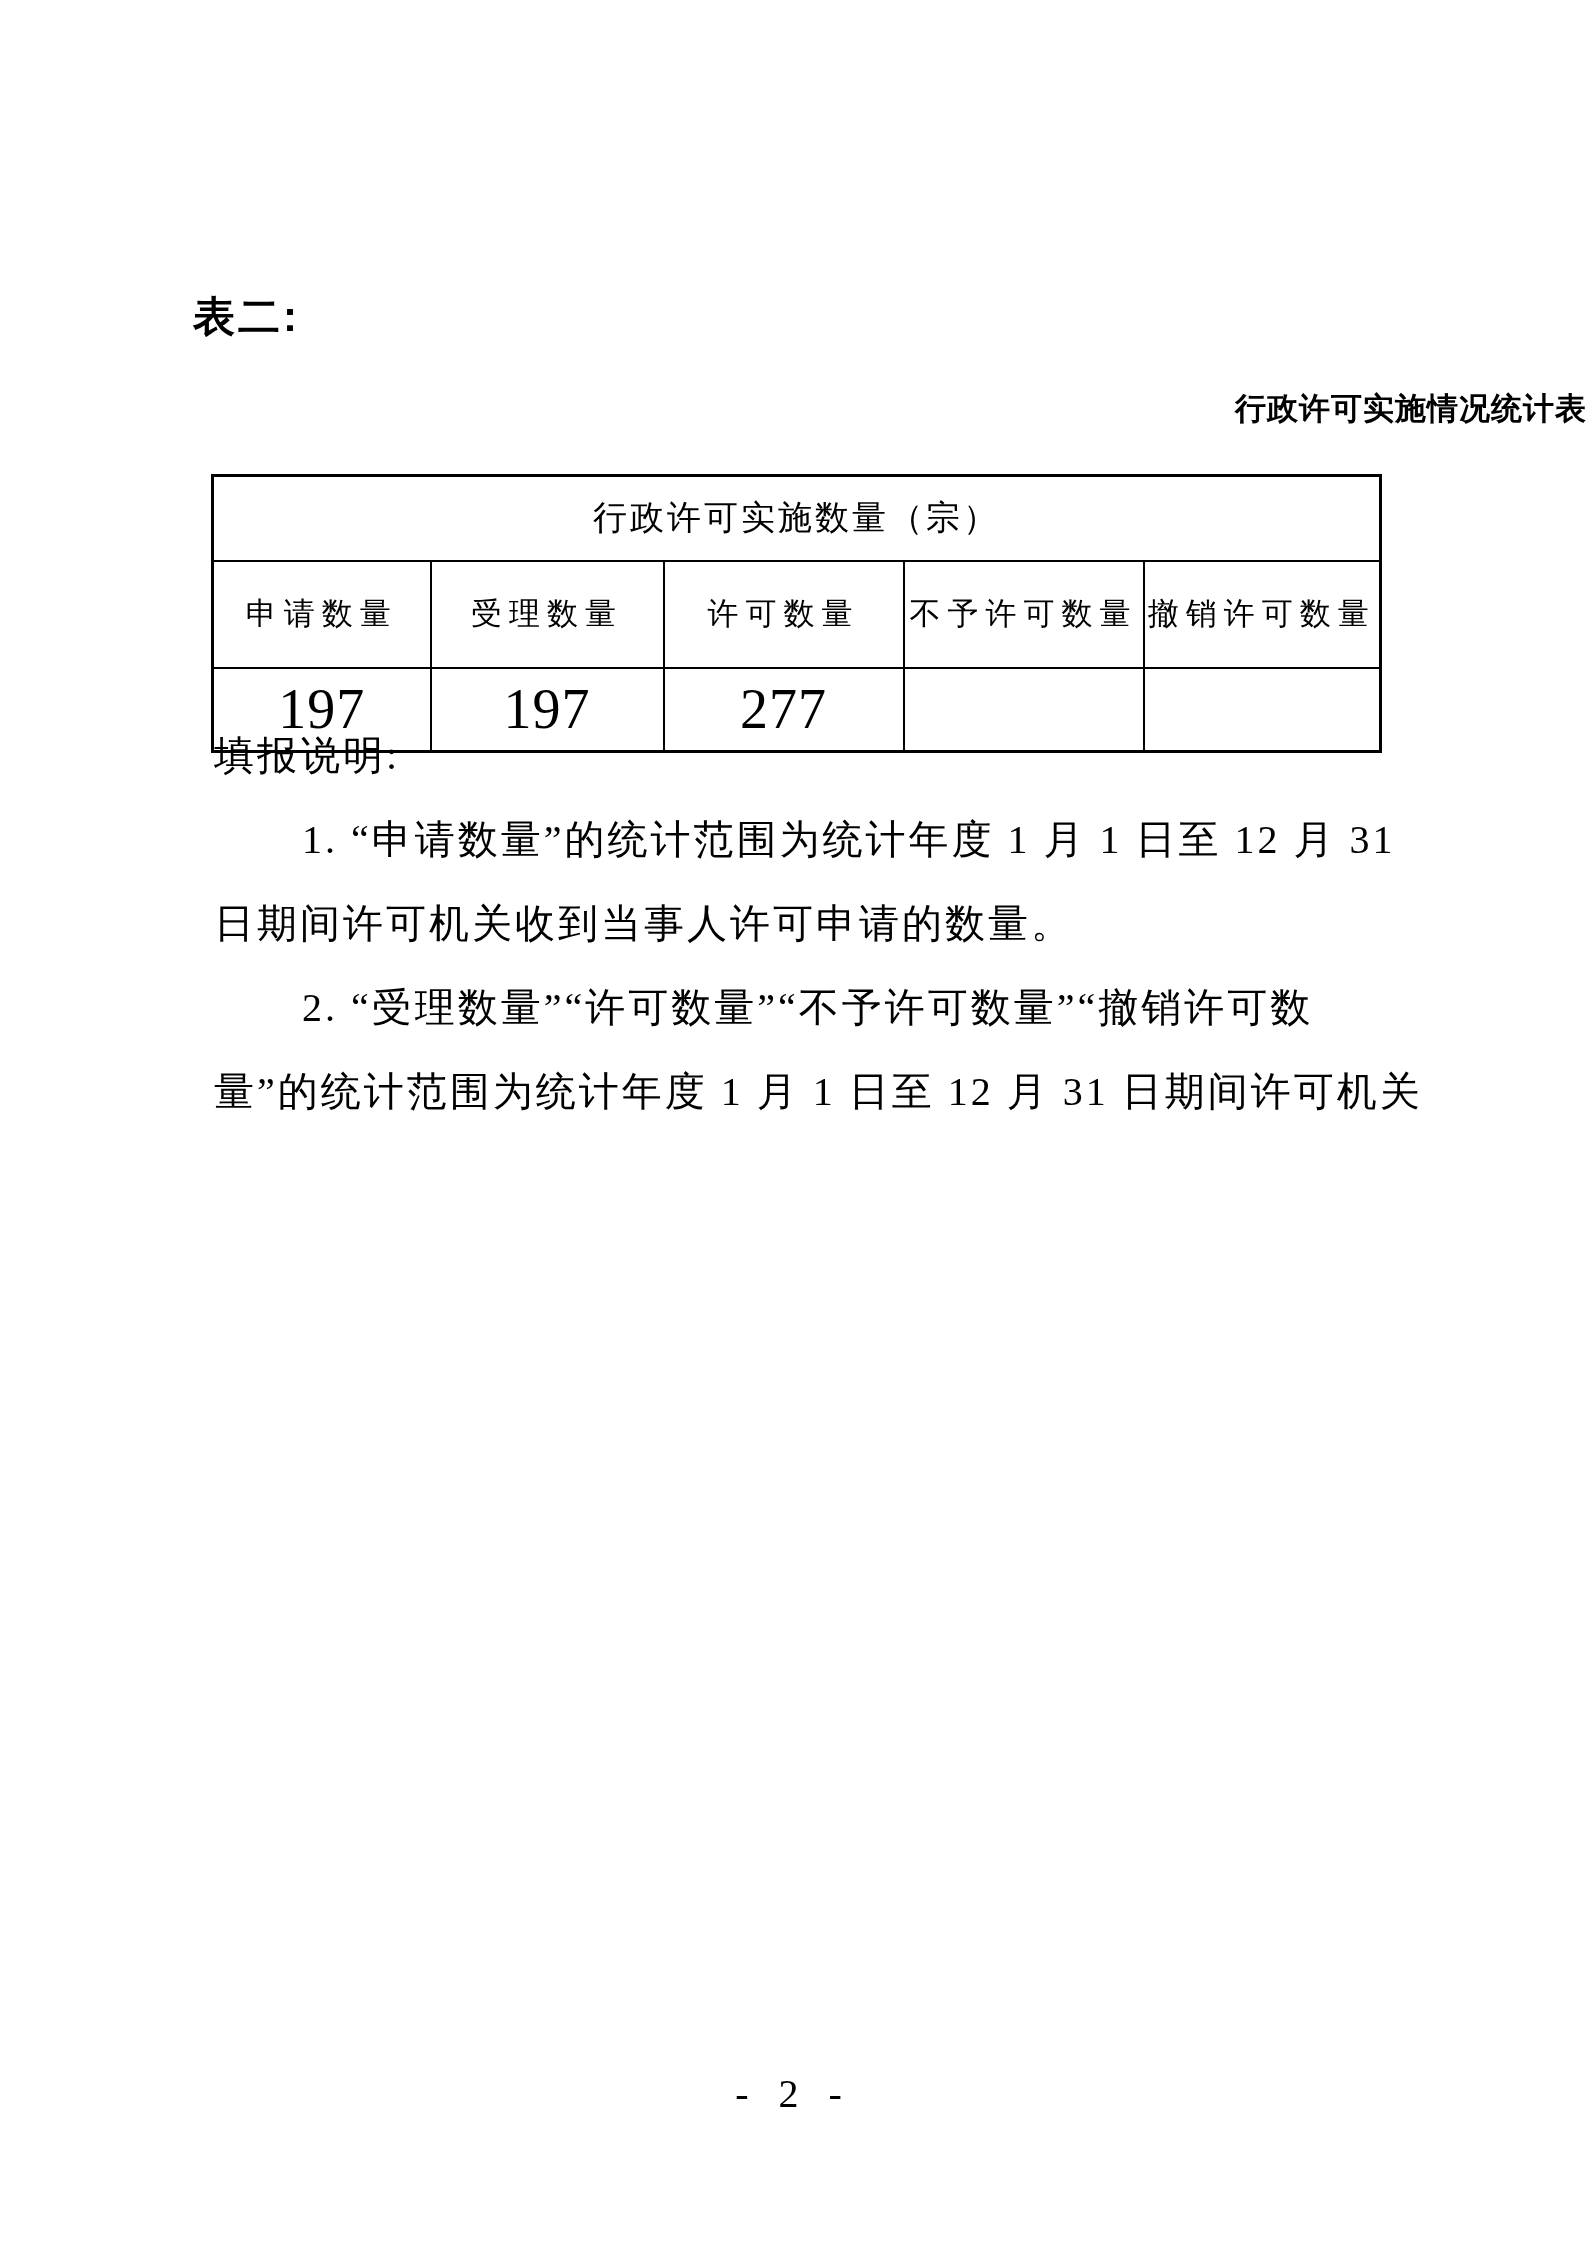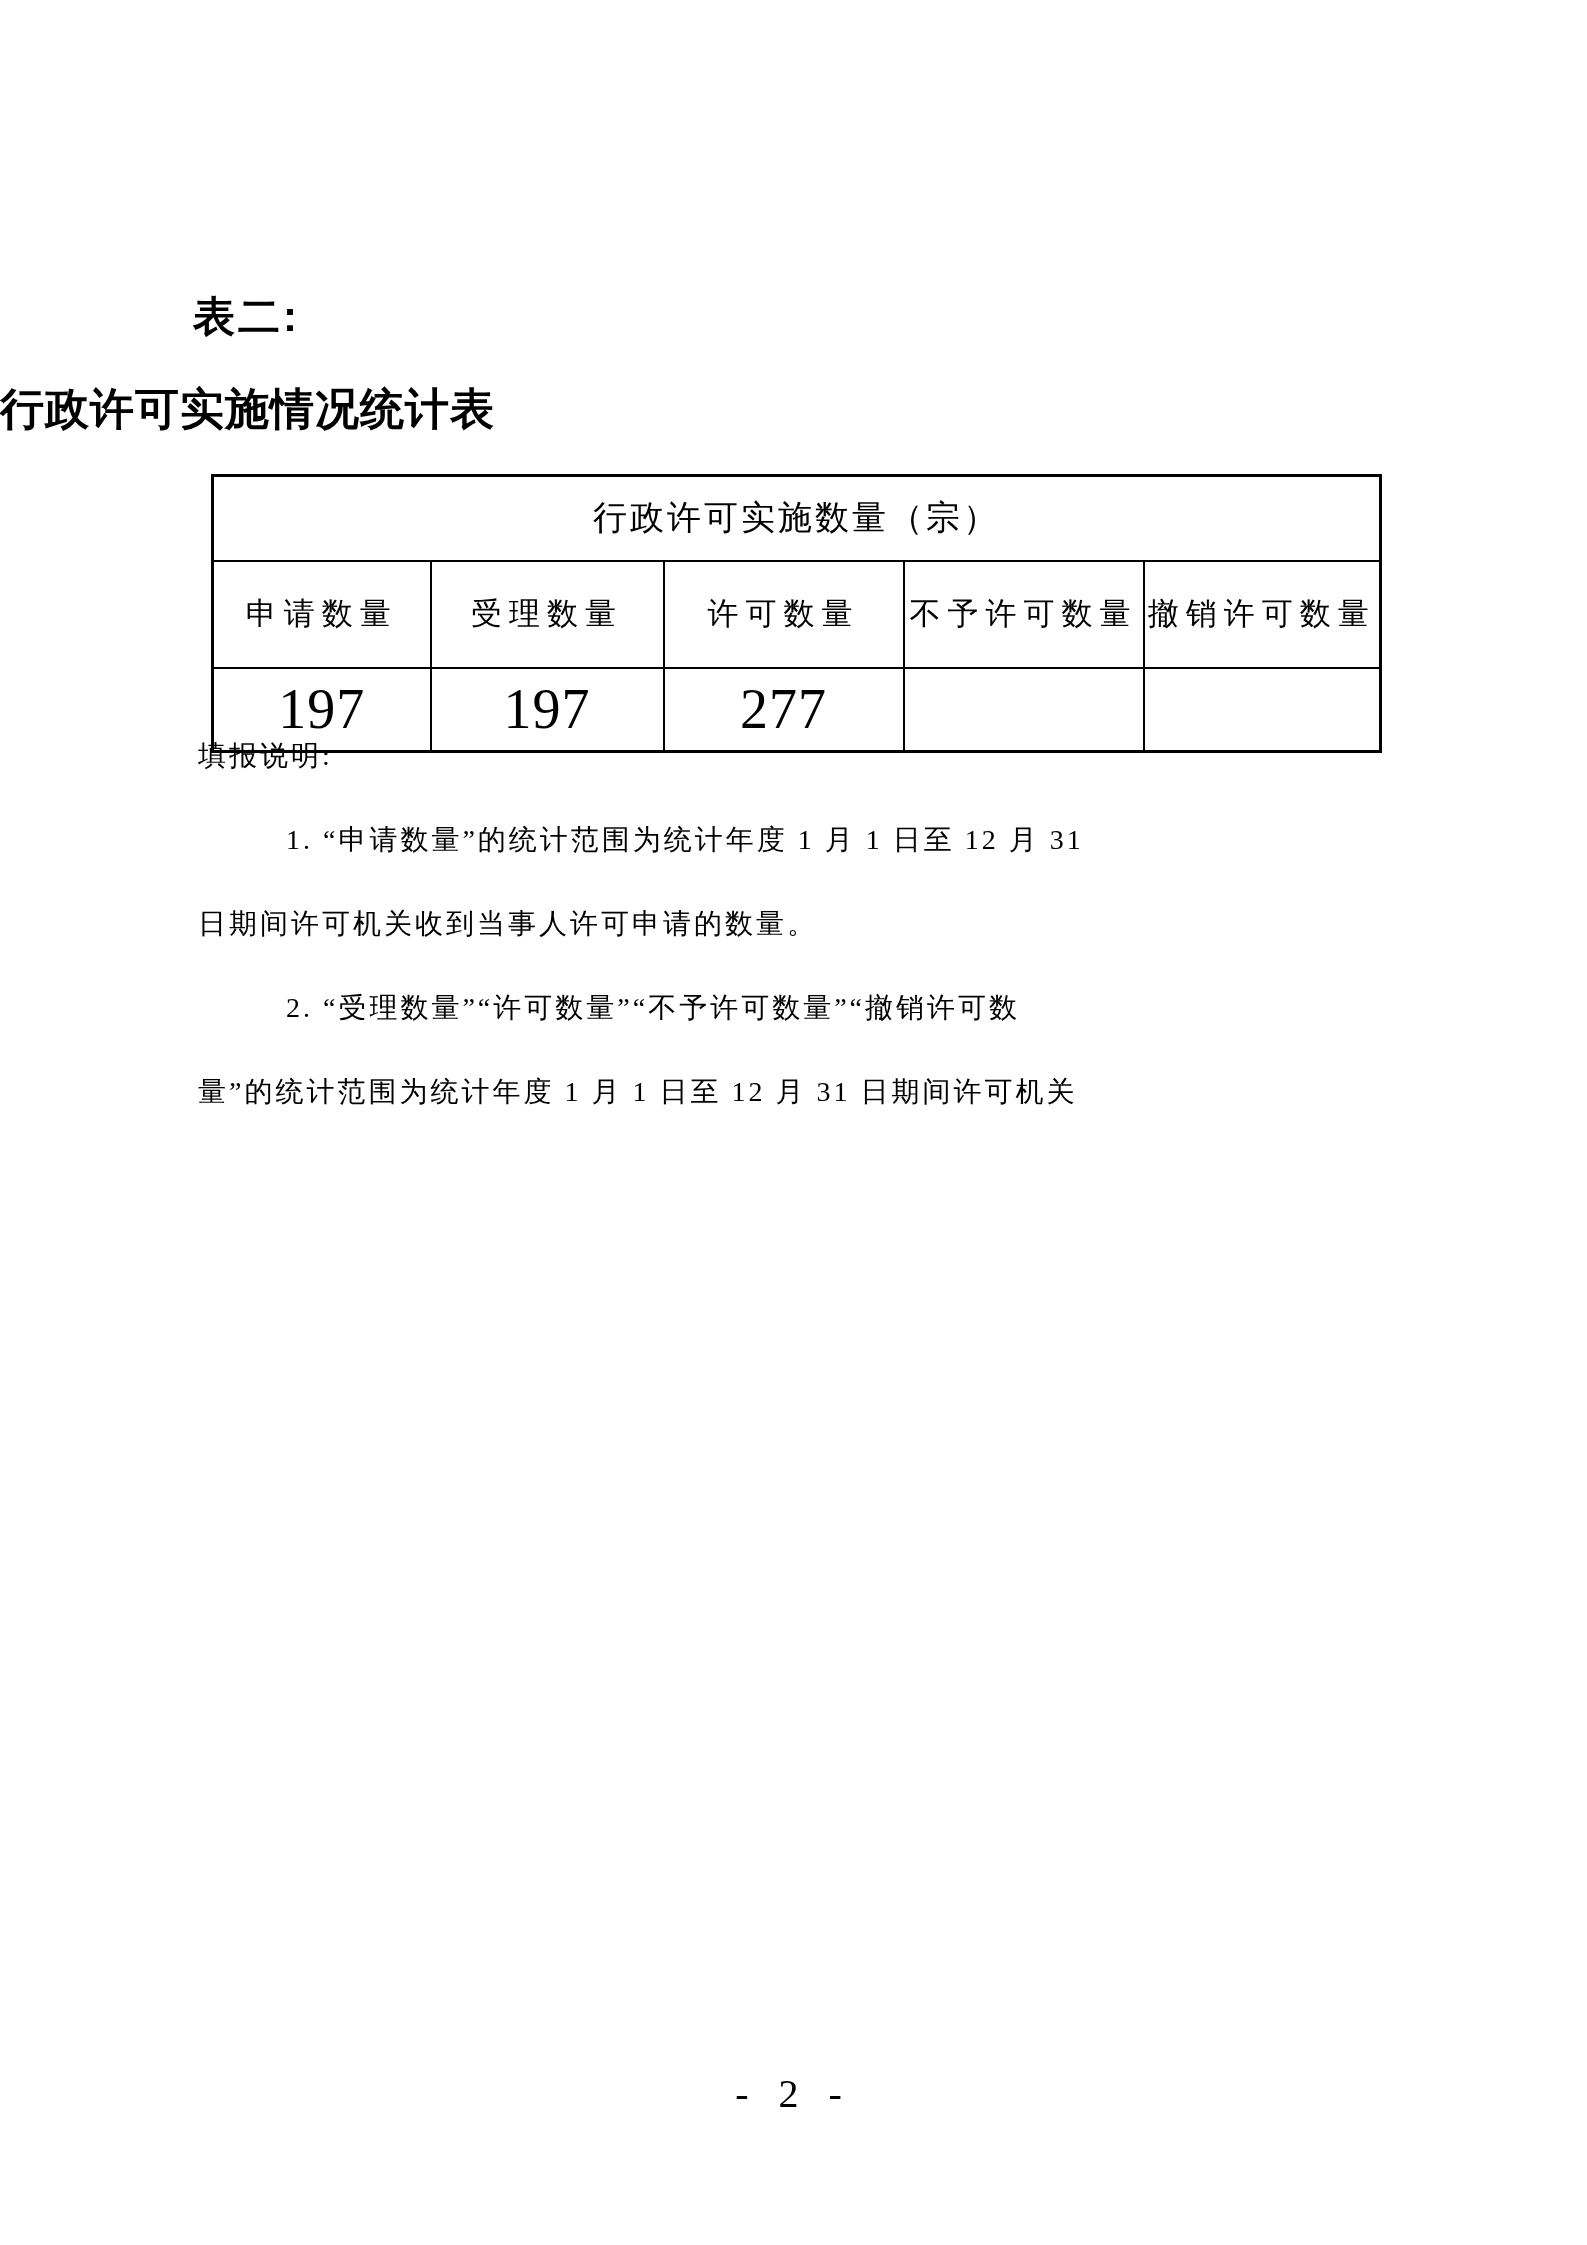--- a/index.html
+++ b/index.html
@@ -23,24 +23,24 @@
     line-height: 48px;
     letter-spacing: 3px;
     white-space: pre;
   }
 
   .doc-title {
     position: absolute;
     left: 0;
     top: 384px;
     width: 100%;
-    text-align: left;
+    text-align: right;
     font-family: "Liberation Sans", sans-serif;
     font-weight: bold;
-    font-size: 44px;
+    font-size: 31px;
     line-height: 50px;
     letter-spacing: 1px;
   }
 
   table.stats-table {
     position: absolute;
     left: 211px;
     top: 446px;
     width: 1168px;
     border-collapse: collapse;
@@ -79,23 +79,24 @@
 
   .notes {
     position: absolute;
     left: 198px;
     top: 714px;
     width: 1280px;
   }
   .notes .line {
     height: 84px;
     line-height: 84px;
-    font-size: 28px;
+    font-size: 40px;
     letter-spacing: 3px;
     white-space: pre;
+    margin-left: 16px;
   }
   .notes .indent { padding-left: 88px; }
 
   .page-number {
     position: absolute;
     left: 0;
     top: 2070px;
     width: 100%;
     text-align: center;
     font-size: 40px;

